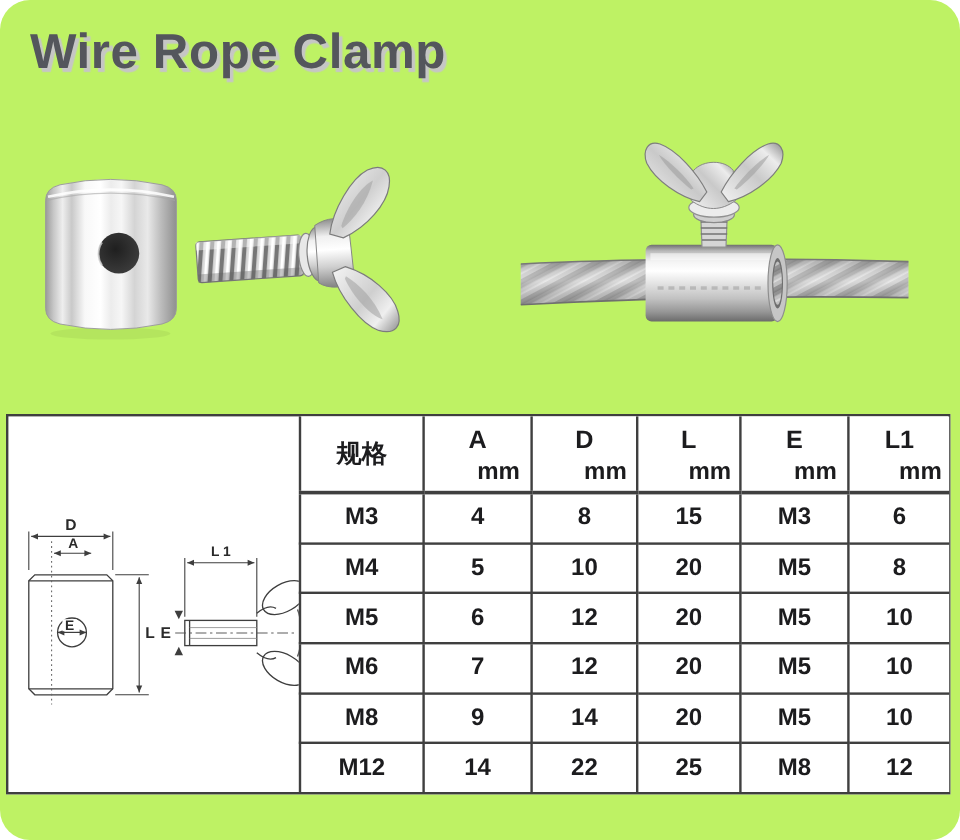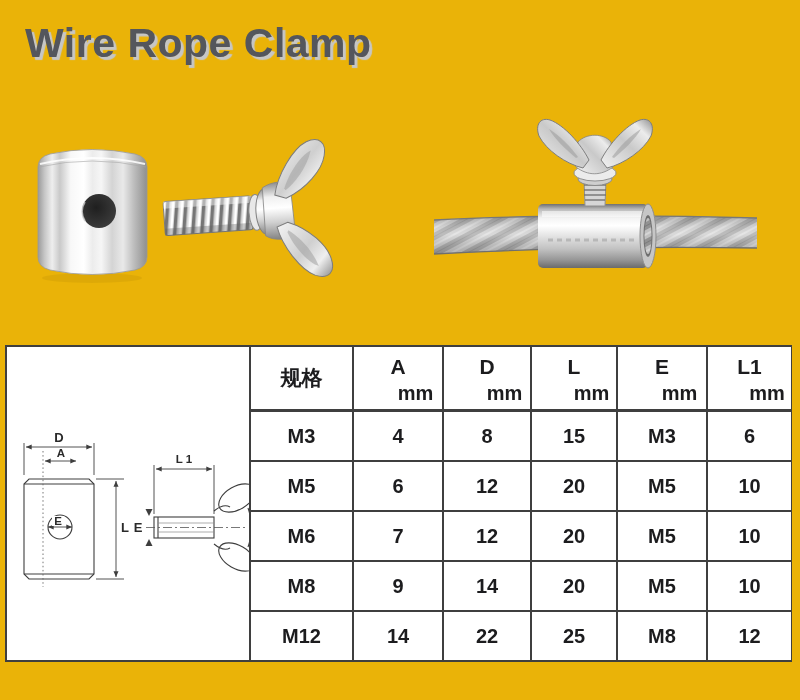--- a/index.html
+++ b/index.html
@@ -1,18 +1,18 @@
 <!DOCTYPE html>
 <html><head>
 <meta charset="utf-8">
 <style>
   html,body{margin:0;padding:0;background:#ffffff;}
   body{width:800px;height:700px;position:relative;overflow:hidden;
        font-family:"Liberation Sans","DejaVu Sans",sans-serif;color:#1c1c1e;}
-  .page{position:absolute;inset:0;background:#eab308;}
+  .page{position:absolute;inset:0;background:#bef264;border-radius:25px;}
   .title{position:absolute;left:25px;top:20px;margin:0;font-size:41px;font-weight:bold;
          color:#54565c;letter-spacing:0.5px;text-shadow:3px 3px 1px #c6c6c6;}
   .photo{position:absolute;}
   .photo.barrel{left:30px;top:136px;width:125px;height:152px;}
   .photo.wingbolt{left:158px;top:133px;width:178px;height:162px;}
   .photo.assembly{left:428px;top:100px;width:335px;height:220px;}
   .spec-box{position:absolute;left:5px;top:345px;width:787px;height:317px;
             border:2px solid #3f3f3f;box-sizing:border-box;display:flex;background:#fff;}
   .diagram-cell{width:242px;flex:none;height:100%;}
   .diagram-cell svg{display:block;width:100%;height:100%;}
@@ -265,20 +265,28 @@
       <tbody>
         <tr>
           <td>M3</td>
           <td>4</td>
           <td>8</td>
           <td>15</td>
           <td>M3</td>
           <td>6</td>
         </tr>
         <tr>
+          <td>M4</td>
+          <td>5</td>
+          <td>10</td>
+          <td>20</td>
+          <td>M5</td>
+          <td>8</td>
+        </tr>
+        <tr>
           <td>M5</td>
           <td>6</td>
           <td>12</td>
           <td>20</td>
           <td>M5</td>
           <td>10</td>
         </tr>
         <tr>
           <td>M6</td>
           <td>7</td>

